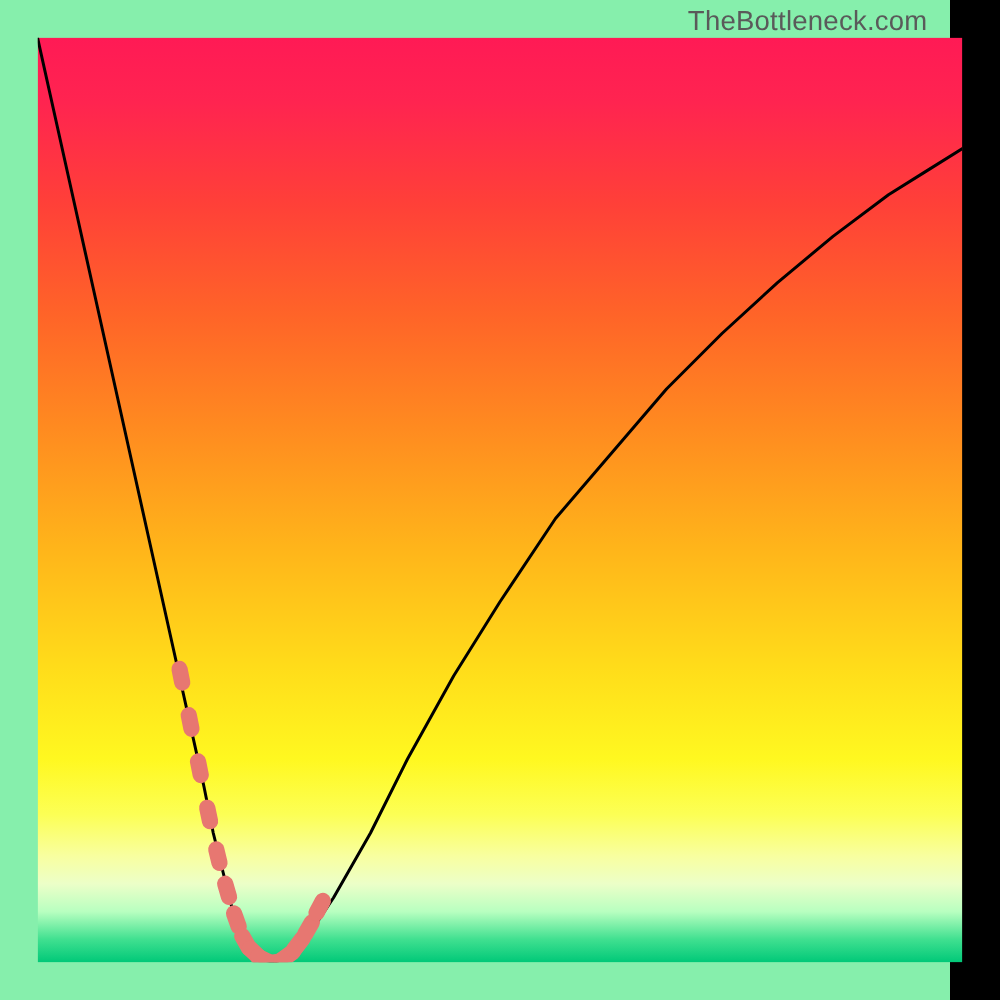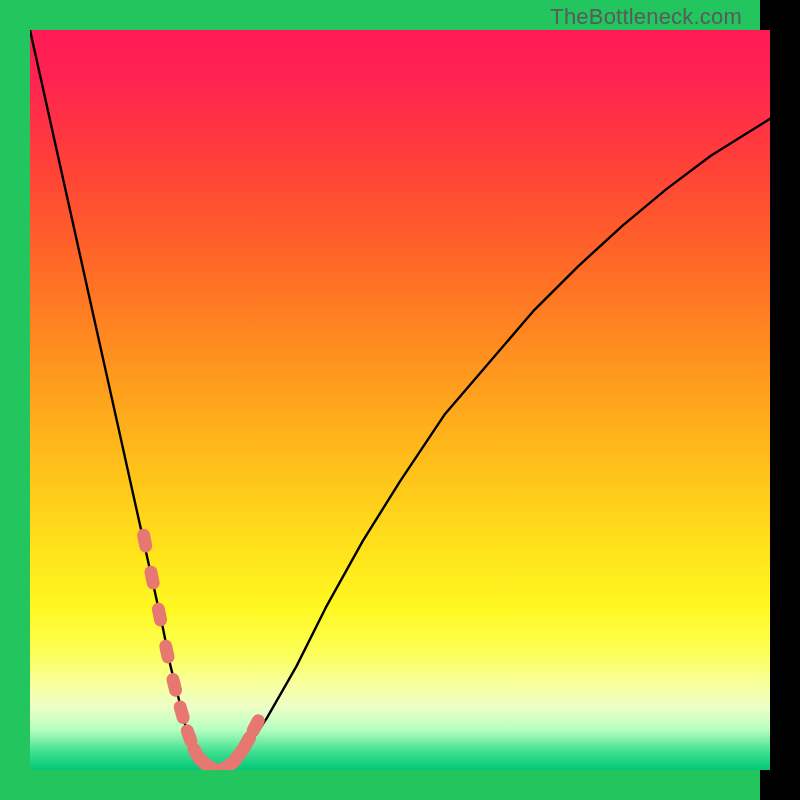--- a/index.html
+++ b/index.html
@@ -10,21 +10,21 @@
     background: #000;
     overflow: hidden;
     font-family: Arial, Helvetica, sans-serif;
   }
   .frame {
     position: absolute;
     top: 0;
     left: 0;
     width: 760px;
     height: 800px;
-    background: #22c55e;
+    background: #86efac;
   }
   .plot {
     position: absolute;
     top: 30px;
     left: 30px;
     width: 740px;
     height: 740px;
     overflow: hidden;
   }
   .gradient {

